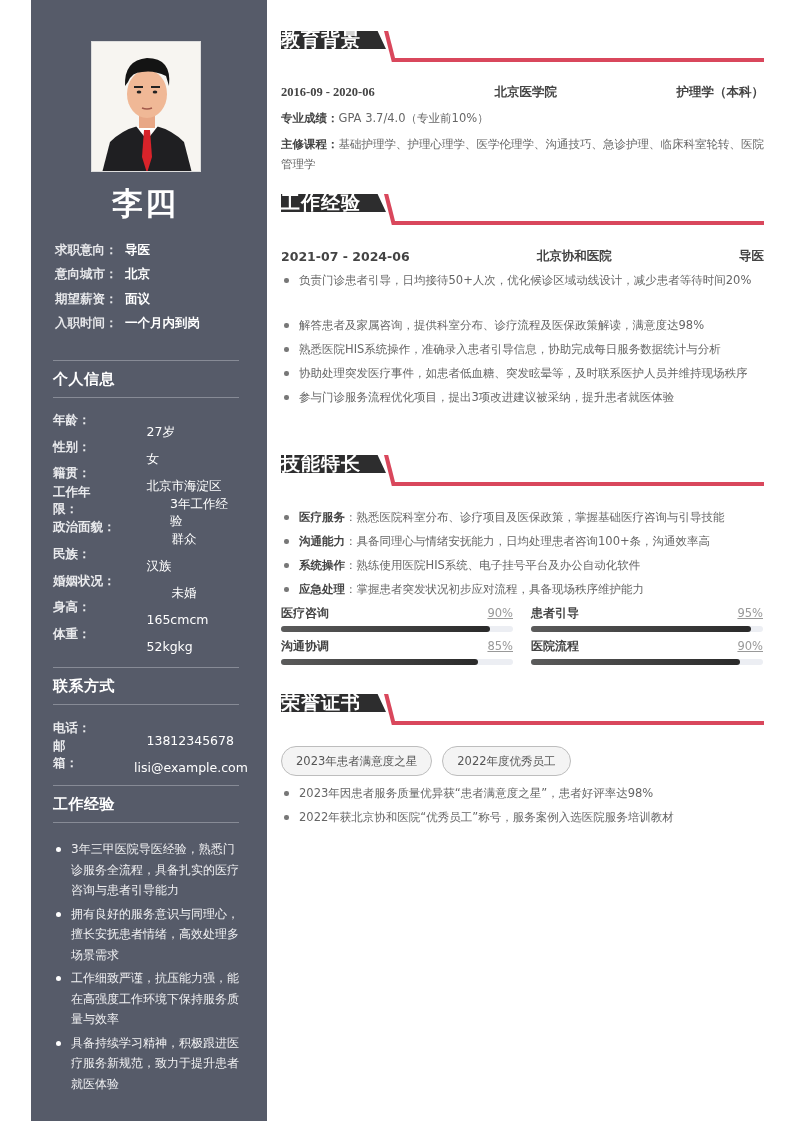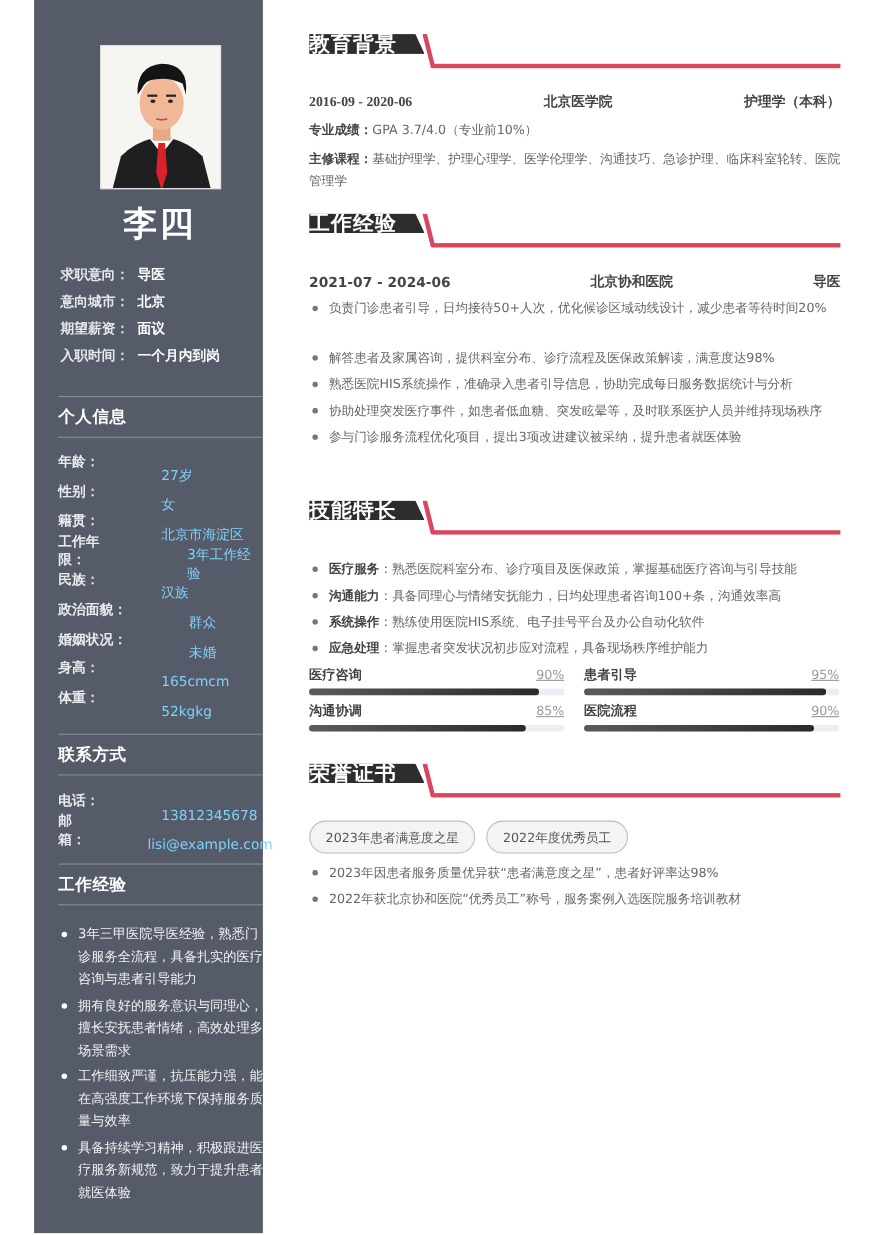--- a/index.html
+++ b/index.html
@@ -1,33 +1,33 @@
 <!DOCTYPE html>
 <html><head>
   <meta charset="utf-8">
   <style>
     * { box-sizing: border-box; margin: 0; padding: 0; }
     html, body { width: 794px; height: 1123px; background: #ffffff; overflow: hidden; }
     body { font-family: "DejaVu Sans", "Liberation Sans", sans-serif; color: #555; position: relative; }
     .page { position: absolute; left: 0; top: 0; width: 794px; height: 1123px; background: #fff; }
 
     
-    .sidebar { position: absolute; left: 31px; top: 0; width: 208px; height: 1121px; background: #565b69; color: #fff; }
+    .sidebar { position: absolute; left: 31px; top: 0; width: 236px; height: 1121px; background: #565b69; color: #fff; }
     .photo { position: absolute; left: 60px; top: 41px; width: 110px; height: 131px; background: #f4f2ee; border: 1px solid #ddd; overflow: hidden; }
     .name { position: absolute; left: 0; top: 183px; width: 228px; text-align: center; font-size: 31px; font-weight: bold; color: #fff; letter-spacing: 2px; }
     .intent { position: absolute; left: 24px; top: 238px; width: 190px; }
     .intent-row { display: flex; font-size: 12.5px; height: 24.5px; align-items: center; font-weight: bold; }
     .intent-row .k { width: 70px; color: #e6e7ea; }
     .intent-row .v { color: #fff; }
 
     .side-section { position: absolute; left: 22px; width: 186px; }
     .side-title { border-top: 1px solid #878b96; border-bottom: 1px solid #878b96; height: 38px; display: flex; align-items: center; font-size: 15px; font-weight: bold; color: #fff; letter-spacing: 0.5px; }
     .info-row { display: flex; font-size: 12.5px; height: 26.8px; align-items: center; color: #fff; gap: 44px; }
     .info-row .k { font-weight: bold; color: #e9eaed; margin-right: 12px; }
-    .info-row .v { color: #7dd3fc; margin-top: 24px; }
+    .info-row .v { color: #ffffff; margin-top: 24px; }
     .self-list { list-style: none; margin-top: 16px; padding-left: 0; }
     .self-list li { position: relative; padding-left: 18px; font-size: 12px; line-height: 20.5px; color: #f0f0f2; margin-bottom: 3px; }
     .self-list li::before { content: ""; position: absolute; left: 3px; top: 8px; width: 5px; height: 5px; border-radius: 50%; background: #fff; }
 
     
     .main { position: absolute; left: 281px; top: 0; width: 483px; }
     .sec-head { position: relative; height: 32px; }
     .sec-head .tab { position: absolute; left: 0; top: 0; height: 18px; width: 105px; background: #2d2d2e; clip-path: polygon(0 0, 92% 0, 100% 100%, 0 100%); color: #fff; font-size: 19px; font-weight: bold; display: flex; align-items: center; letter-spacing: 1px; }
     .sec-head .slash { position: absolute; left: 103px; top: 0; width: 12px; height: 31px; background: #d9475c; clip-path: polygon(0 0, 35% 0, 100% 100%, 65% 100%); }
     .sec-head .line { position: absolute; left: 112px; top: 27px; right: 0; height: 4px; background: #d9475c; }
@@ -107,26 +107,26 @@
           </div>
         <div class="info-row">
             <span class="k">籍贯：</span>
             <span class="v">北京市海淀区</span>
           </div>
         <div class="info-row">
             <span class="k">工作年限：</span>
             <span class="v">3年工作经验</span>
           </div>
         <div class="info-row">
+            <span class="k">政治面貌：</span>
+            <span class="v">群众</span>
+          </div>
+        <div class="info-row">
             <span class="k">民族：</span>
             <span class="v">汉族</span>
-          </div>
-        <div class="info-row">
-            <span class="k">政治面貌：</span>
-            <span class="v">群众</span>
           </div>
         <div class="info-row">
             <span class="k">婚姻状况：</span>
             <span class="v">未婚</span>
           </div>
         <div class="info-row">
             <span class="k">身高：</span>
             <span class="v">165cmcm</span>
           </div>
         <div class="info-row">

